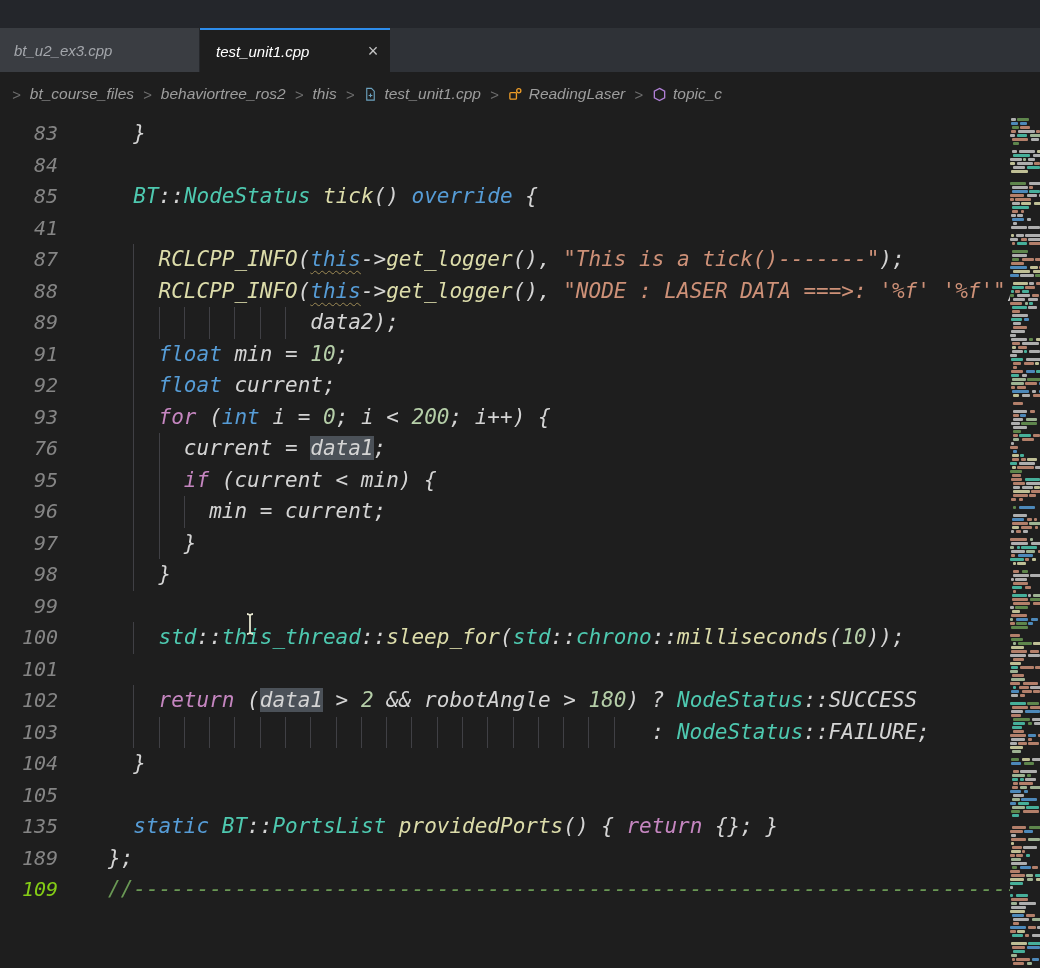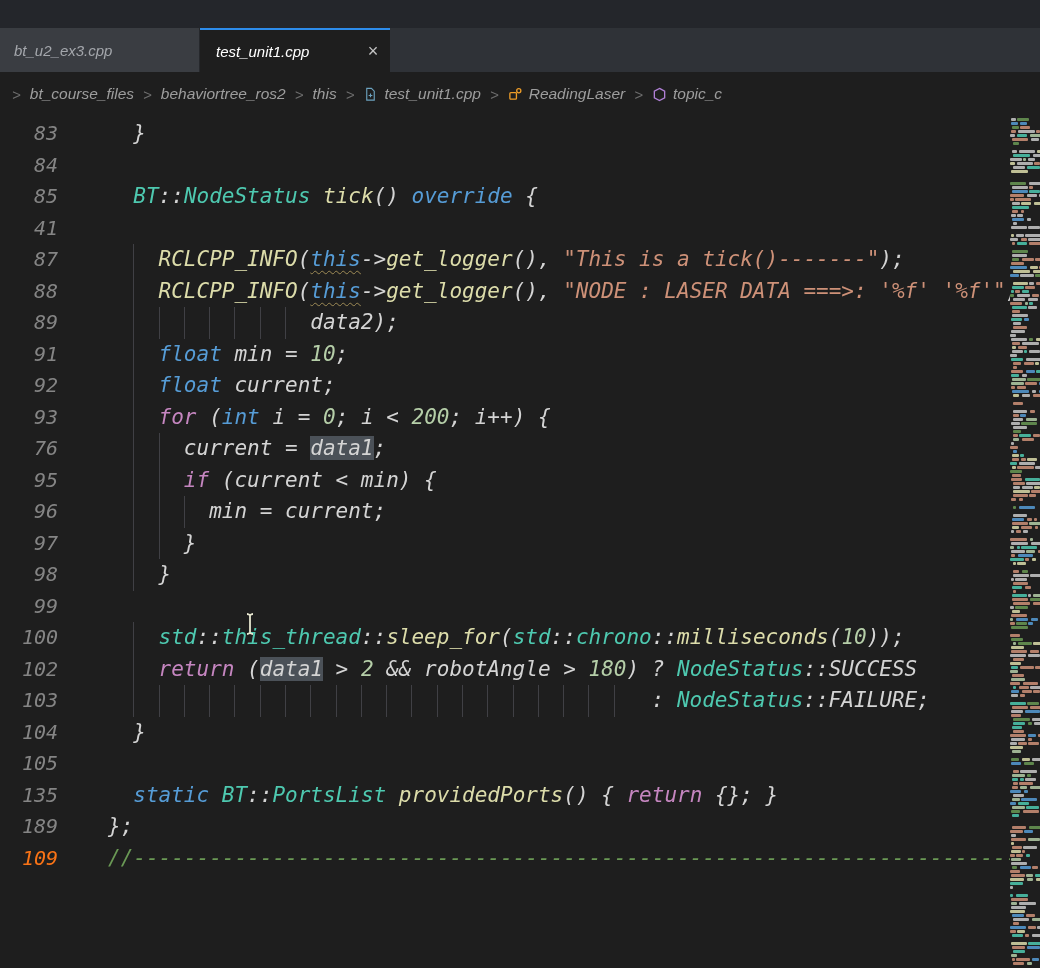--- a/index.html
+++ b/index.html
@@ -166,20 +166,24 @@
         </div>
         <div class="code-line">
           <span class="ln" style="color: rgb(133, 133, 133);">99</span>
           <span class="lc"></span>
         </div>
         <div class="code-line">
           <span class="ln" style="color: rgb(133, 133, 133);">100</span>
           <span class="lc">  <span class="guide" style="background: linear-gradient(to right, rgb(64, 64, 69) 1px, transparent 1px);"></span><span style="color: rgb(78, 201, 176);">std</span><span style="color: rgb(212, 212, 212);">::</span><span style="color: rgb(78, 201, 176);">this_thread</span><span style="color: rgb(212, 212, 212);">::</span><span style="color: rgb(220, 220, 170);">sleep_for</span><span style="color: rgb(212, 212, 212);">(</span><span style="color: rgb(78, 201, 176);">std</span><span style="color: rgb(212, 212, 212);">::</span><span style="color: rgb(78, 201, 176);">chrono</span><span style="color: rgb(212, 212, 212);">::</span><span style="color: rgb(220, 220, 170);">milliseconds</span><span style="color: rgb(212, 212, 212);">(</span><span style="color: rgb(181, 206, 168);">10</span><span style="color: rgb(212, 212, 212);">));</span></span>
         </div>
         <div class="code-line">
+          <span class="ln" style="color: rgb(133, 133, 133);">101</span>
+          <span class="lc"></span>
+        </div>
+        <div class="code-line">
           <span class="ln" style="color: rgb(133, 133, 133);">102</span>
           <span class="lc">  <span class="guide" style="background: linear-gradient(to right, rgb(64, 64, 69) 1px, transparent 1px);"></span><span style="color: rgb(197, 134, 192);">return</span><span style="color: rgb(212, 212, 212);"> (</span><span class="hl" style="color: rgb(212, 212, 212); background: rgb(75, 81, 88);">data1</span><span style="color: rgb(212, 212, 212);"> &gt; </span><span style="color: rgb(181, 206, 168);">2</span><span style="color: rgb(212, 212, 212);"> &amp;&amp; robotAngle &gt; </span><span style="color: rgb(181, 206, 168);">180</span><span style="color: rgb(212, 212, 212);">) ? </span><span style="color: rgb(78, 201, 176);">NodeStatus</span><span style="color: rgb(212, 212, 212);">::SUCCESS</span></span>
         </div>
         <div class="code-line">
           <span class="ln" style="color: rgb(133, 133, 133);">103</span>
           <span class="lc">  <span class="guide" style="background: linear-gradient(to right, rgb(64, 64, 69) 1px, transparent 1px);"></span><span class="guide" style="background: linear-gradient(to right, rgb(64, 64, 69) 1px, transparent 1px);"></span><span class="guide" style="background: linear-gradient(to right, rgb(64, 64, 69) 1px, transparent 1px);"></span><span class="guide" style="background: linear-gradient(to right, rgb(64, 64, 69) 1px, transparent 1px);"></span><span class="guide" style="background: linear-gradient(to right, rgb(64, 64, 69) 1px, transparent 1px);"></span><span class="guide" style="background: linear-gradient(to right, rgb(64, 64, 69) 1px, transparent 1px);"></span><span class="guide" style="background: linear-gradient(to right, rgb(64, 64, 69) 1px, transparent 1px);"></span><span class="guide" style="background: linear-gradient(to right, rgb(64, 64, 69) 1px, transparent 1px);"></span><span class="guide" style="background: linear-gradient(to right, rgb(64, 64, 69) 1px, transparent 1px);"></span><span class="guide" style="background: linear-gradient(to right, rgb(64, 64, 69) 1px, transparent 1px);"></span><span class="guide" style="background: linear-gradient(to right, rgb(64, 64, 69) 1px, transparent 1px);"></span><span class="guide" style="background: linear-gradient(to right, rgb(64, 64, 69) 1px, transparent 1px);"></span><span class="guide" style="background: linear-gradient(to right, rgb(64, 64, 69) 1px, transparent 1px);"></span><span class="guide" style="background: linear-gradient(to right, rgb(64, 64, 69) 1px, transparent 1px);"></span><span class="guide" style="background: linear-gradient(to right, rgb(64, 64, 69) 1px, transparent 1px);"></span><span class="guide" style="background: linear-gradient(to right, rgb(64, 64, 69) 1px, transparent 1px);"></span><span class="guide" style="background: linear-gradient(to right, rgb(64, 64, 69) 1px, transparent 1px);"></span><span class="guide" style="background: linear-gradient(to right, rgb(64, 64, 69) 1px, transparent 1px);"></span><span class="guide" style="background: linear-gradient(to right, rgb(64, 64, 69) 1px, transparent 1px);"></span><span class="guide" style="background: linear-gradient(to right, rgb(64, 64, 69) 1px, transparent 1px);"></span> <span style="color: rgb(212, 212, 212);">: </span><span style="color: rgb(78, 201, 176);">NodeStatus</span><span style="color: rgb(212, 212, 212);">::FAILURE;</span></span>
         </div>
         <div class="code-line">
           <span class="ln" style="color: rgb(133, 133, 133);">104</span>
           <span class="lc">  <span style="color: rgb(212, 212, 212);">}</span></span>
@@ -190,21 +194,21 @@
         </div>
         <div class="code-line">
           <span class="ln" style="color: rgb(133, 133, 133);">135</span>
           <span class="lc">  <span style="color: rgb(86, 156, 214);">static</span><span style="color: rgb(212, 212, 212);"> </span><span style="color: rgb(78, 201, 176);">BT</span><span style="color: rgb(212, 212, 212);">::</span><span style="color: rgb(78, 201, 176);">PortsList</span><span style="color: rgb(212, 212, 212);"> </span><span style="color: rgb(220, 220, 170);">providedPorts</span><span style="color: rgb(212, 212, 212);">() { </span><span style="color: rgb(197, 134, 192);">return</span><span style="color: rgb(212, 212, 212);"> {}; }</span></span>
         </div>
         <div class="code-line">
           <span class="ln" style="color: rgb(133, 133, 133);">189</span>
           <span class="lc"><span style="color: rgb(212, 212, 212);">};</span></span>
         </div>
         <div class="code-line">
-          <span class="ln" style="color: #f97316;">109</span>
+          <span class="ln" style="color: #84cc16;">109</span>
           <span class="lc"><span style="color: rgb(106, 153, 85);">//---------------------------------------------------------------------------</span></span>
         </div>
       </div>
     <div class="minimap">
       <div>
           <div class="mm-row"><span class="mm-seg" style="margin-left: 1px; width: 5px; background: rgb(200, 200, 200);"></span><span class="mm-seg" style="margin-left: 1px; width: 12px; background: rgb(106, 153, 85);"></span></div>
           <div class="mm-row"><span class="mm-seg" style="margin-left: 1px; width: 7px; background: rgb(86, 156, 214);"></span><span class="mm-seg" style="margin-left: 2px; width: 7px; background: rgb(86, 156, 214);"></span></div>
           <div class="mm-row"><span class="mm-seg" style="margin-left: 2px; width: 7px; background: rgb(106, 153, 85);"></span><span class="mm-seg" style="margin-left: 1px; width: 10px; background: rgb(206, 145, 120);"></span></div>
           <div class="mm-row"><span class="mm-seg" style="margin-left: 1px; width: 5px; background: rgb(206, 145, 120);"></span><span class="mm-seg" style="margin-left: 2px; width: 17px; background: rgb(200, 200, 200);"></span><span class="mm-seg" style="margin-left: 1px; width: 4px; background: rgb(206, 145, 120);"></span></div>
           <div class="mm-row"><span class="mm-seg" style="margin-left: 0px; width: 5px; background: rgb(200, 200, 200);"></span><span class="mm-seg" style="margin-left: 2px; width: 10px; background: rgb(78, 201, 176);"></span><span class="mm-seg" style="margin-left: 3px; width: 11px; background: rgb(181, 206, 168);"></span></div>

